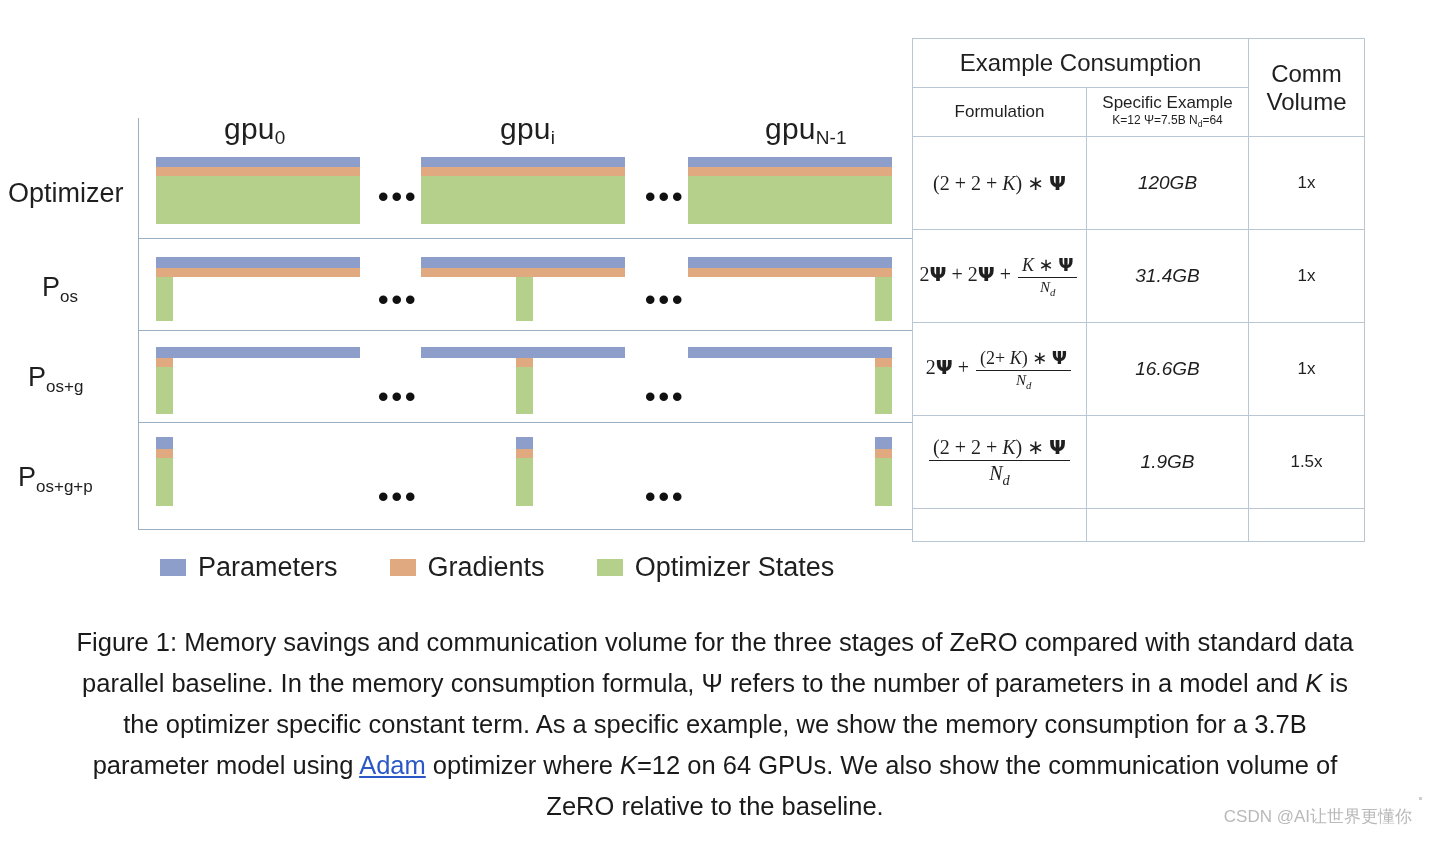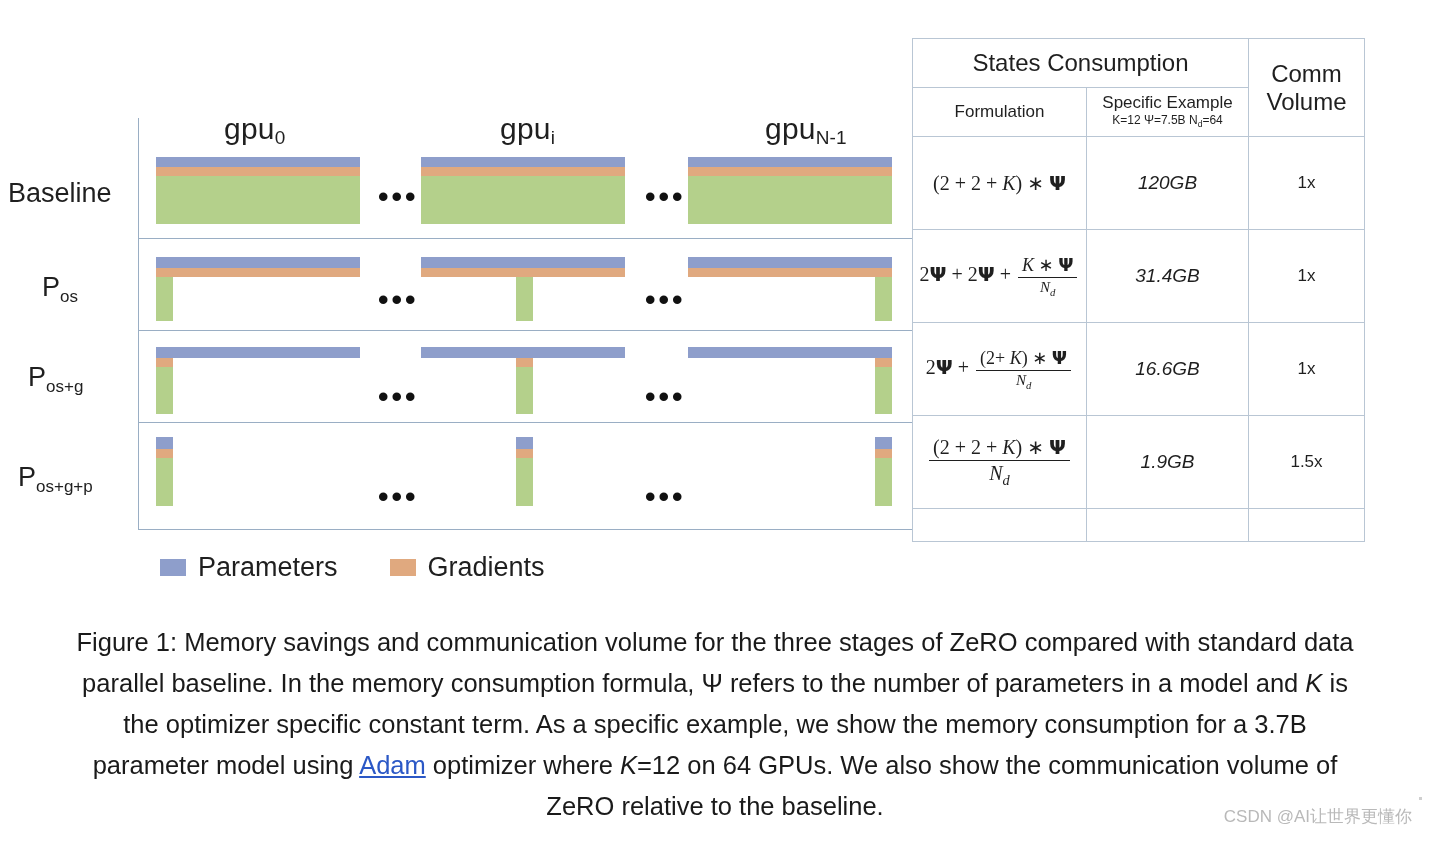--- a/index.html
+++ b/index.html
@@ -222,21 +222,21 @@
   <div class="vrule-left"></div>
   <div class="hrule" style="top:238px"></div>
   <div class="hrule" style="top:330px"></div>
   <div class="hrule" style="top:422px"></div>
   <div class="hrule" style="top:529px"></div>
 
   <div class="gpu-head" style="left:224px"><span>gpu</span><sub>0</sub></div>
   <div class="gpu-head" style="left:500px"><span>gpu</span><sub>i</sub></div>
   <div class="gpu-head" style="left:765px"><span>gpu</span><sub>N-1</sub></div>
 
-  <div class="row-label" style="left:8px; top:178px"><span>Baseline</span></div>
+  <div class="row-label" style="left:8px; top:178px"><span>Optimizer</span></div>
 
   <div class="bar" style="left:156px; top:157px; width:204px; height:10px">
       <div class="seg seg-param" style="height:10px"></div>
     </div>
   <div class="bar" style="left:156px; top:167px; width:204px; height:9px">
       <div class="seg seg-grad" style="height:9px"></div>
     </div>
   <div class="bar" style="left:156px; top:176px; width:204px; height:48px">
       <div class="seg seg-opt" style="height:48px"></div>
     </div>
@@ -370,33 +370,37 @@
   <div class="dots" style="left:645px; top:482px">•••</div>
 
   <div id="legend">
     <div class="legend-item">
       <span class="legend-swatch seg-param"></span>
       <span>Parameters</span>
     </div>
     <div class="legend-item">
       <span class="legend-swatch seg-grad"></span>
       <span>Gradients</span>
+    </div>
+    <div class="legend-item">
+      <span class="legend-swatch seg-opt"></span>
+      <span>Optimizer States</span>
     </div>
   </div>
 </div>
 
 <table id="memtable">
   <colgroup>
       <col class="col-form">
       <col class="col-ex">
       <col class="col-comm">
     </colgroup>
   <tbody>
       <tr>
-    <th class="th-group" colspan="2">States Consumption</th>
+    <th class="th-group" colspan="2">Example Consumption</th>
     <th class="th-comm" rowspan="2">Comm Volume</th>
   </tr>
   <tr>
     <th class="th-sub">Formulation</th>
     <th class="th-sub">
       <span>Specific Example</span>
       <span class="sub-small"><span>K=12 Ψ=7.5B N</span><span class="sub">d</span><span>=64</span></span>
     </th>
   </tr>
 

